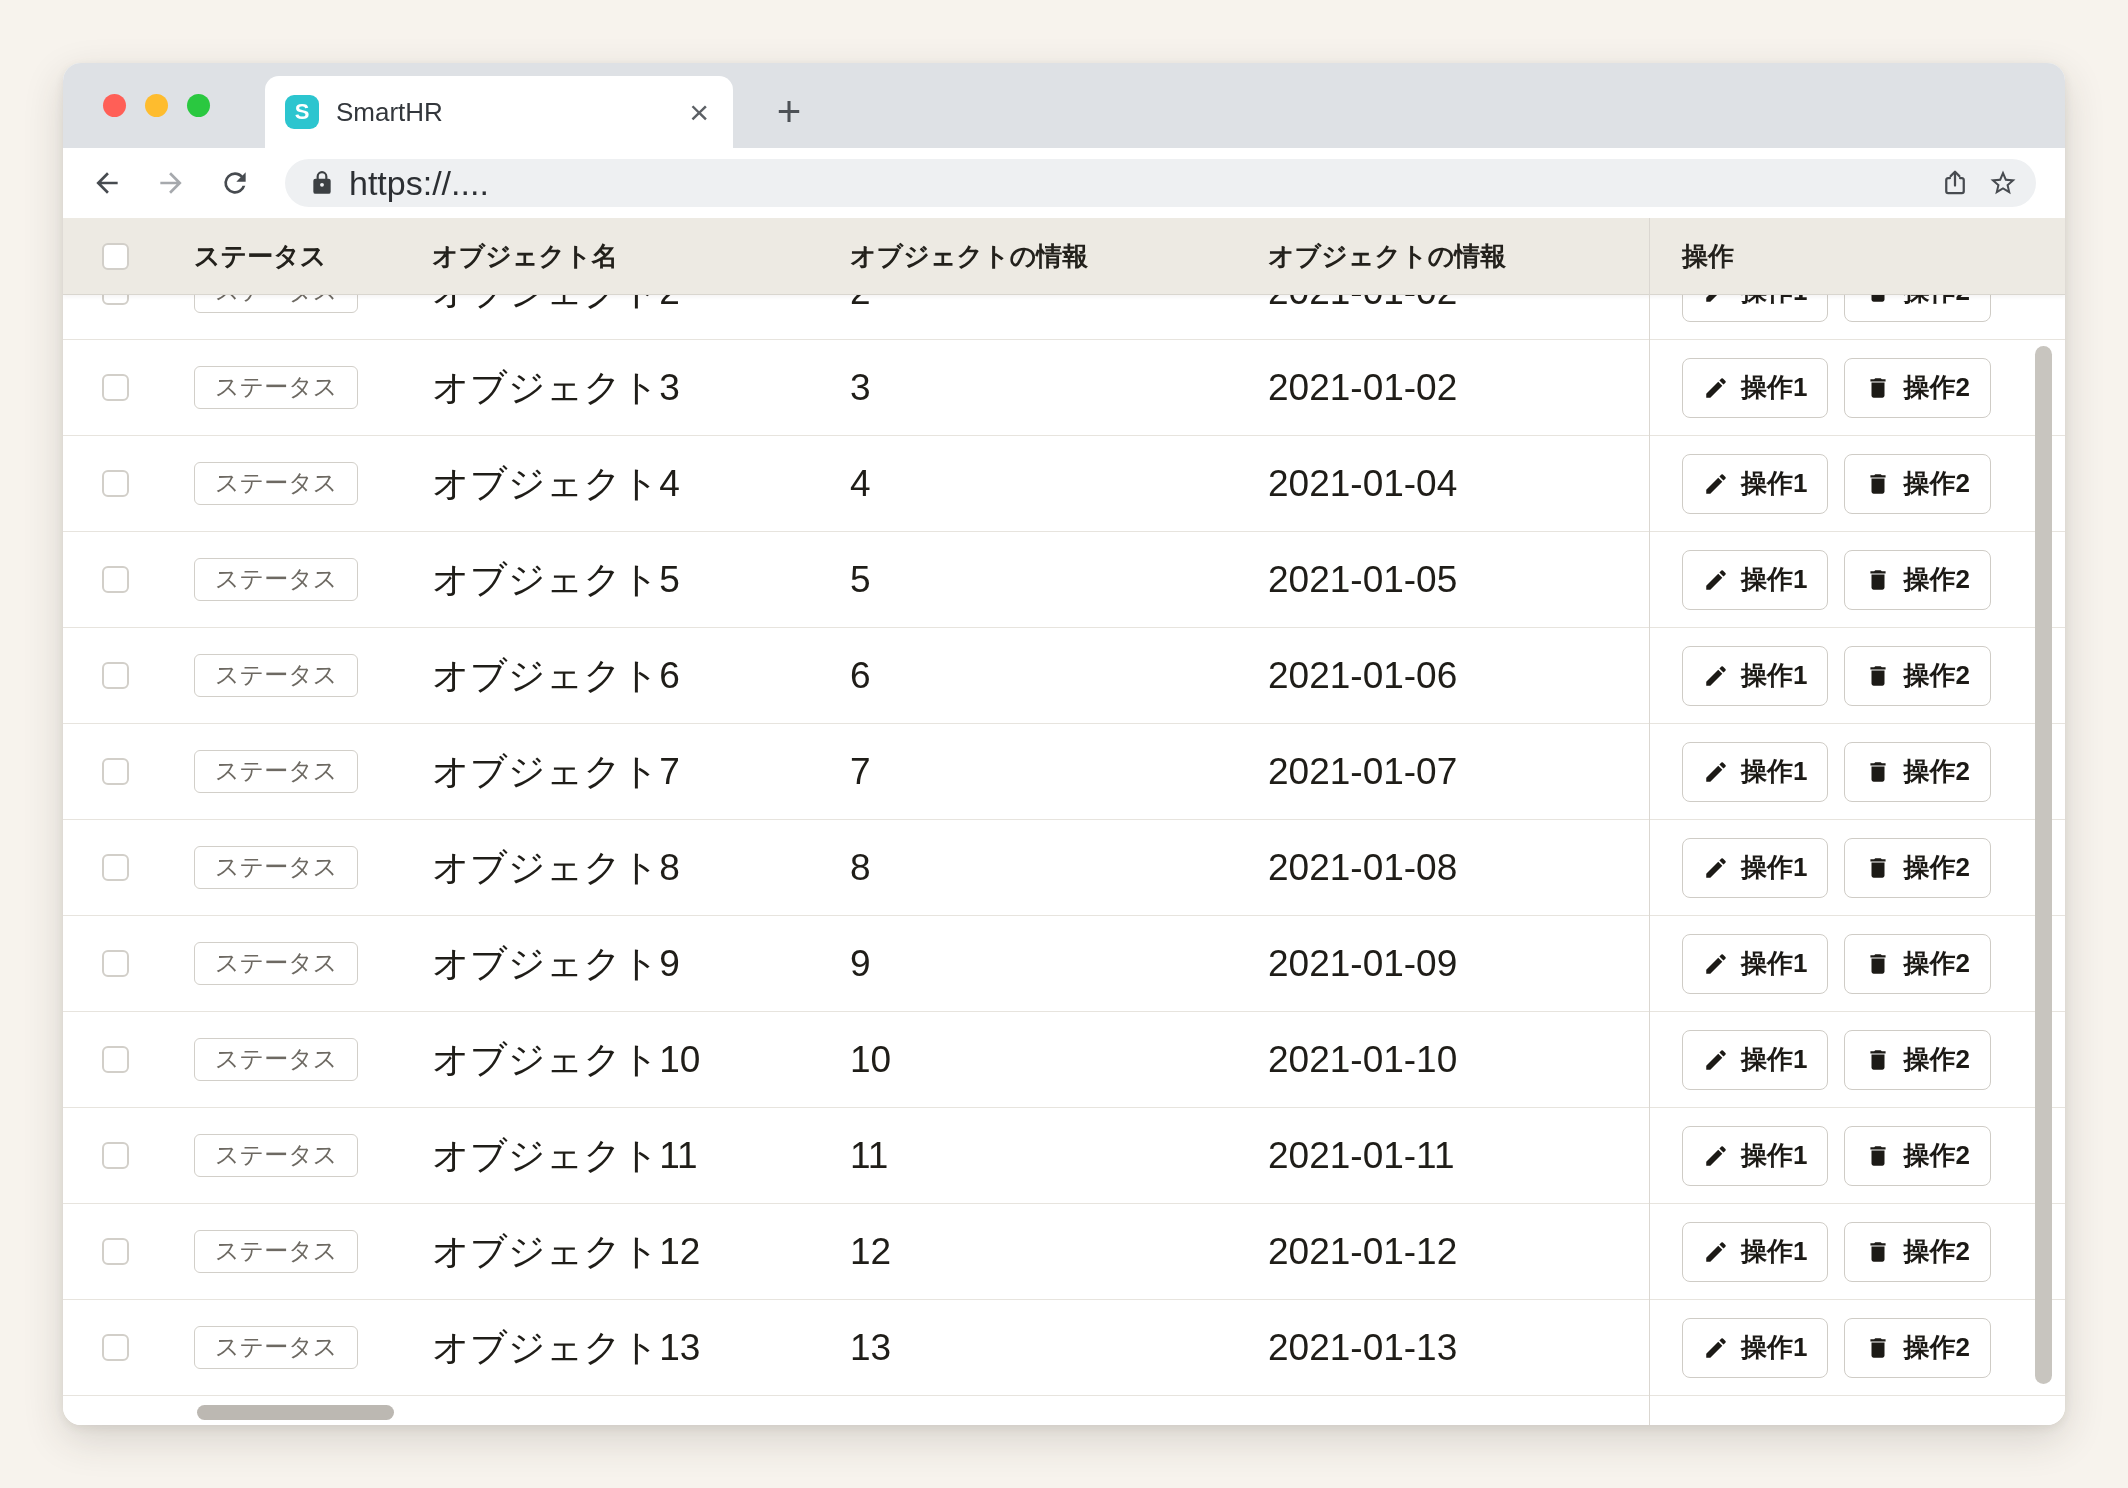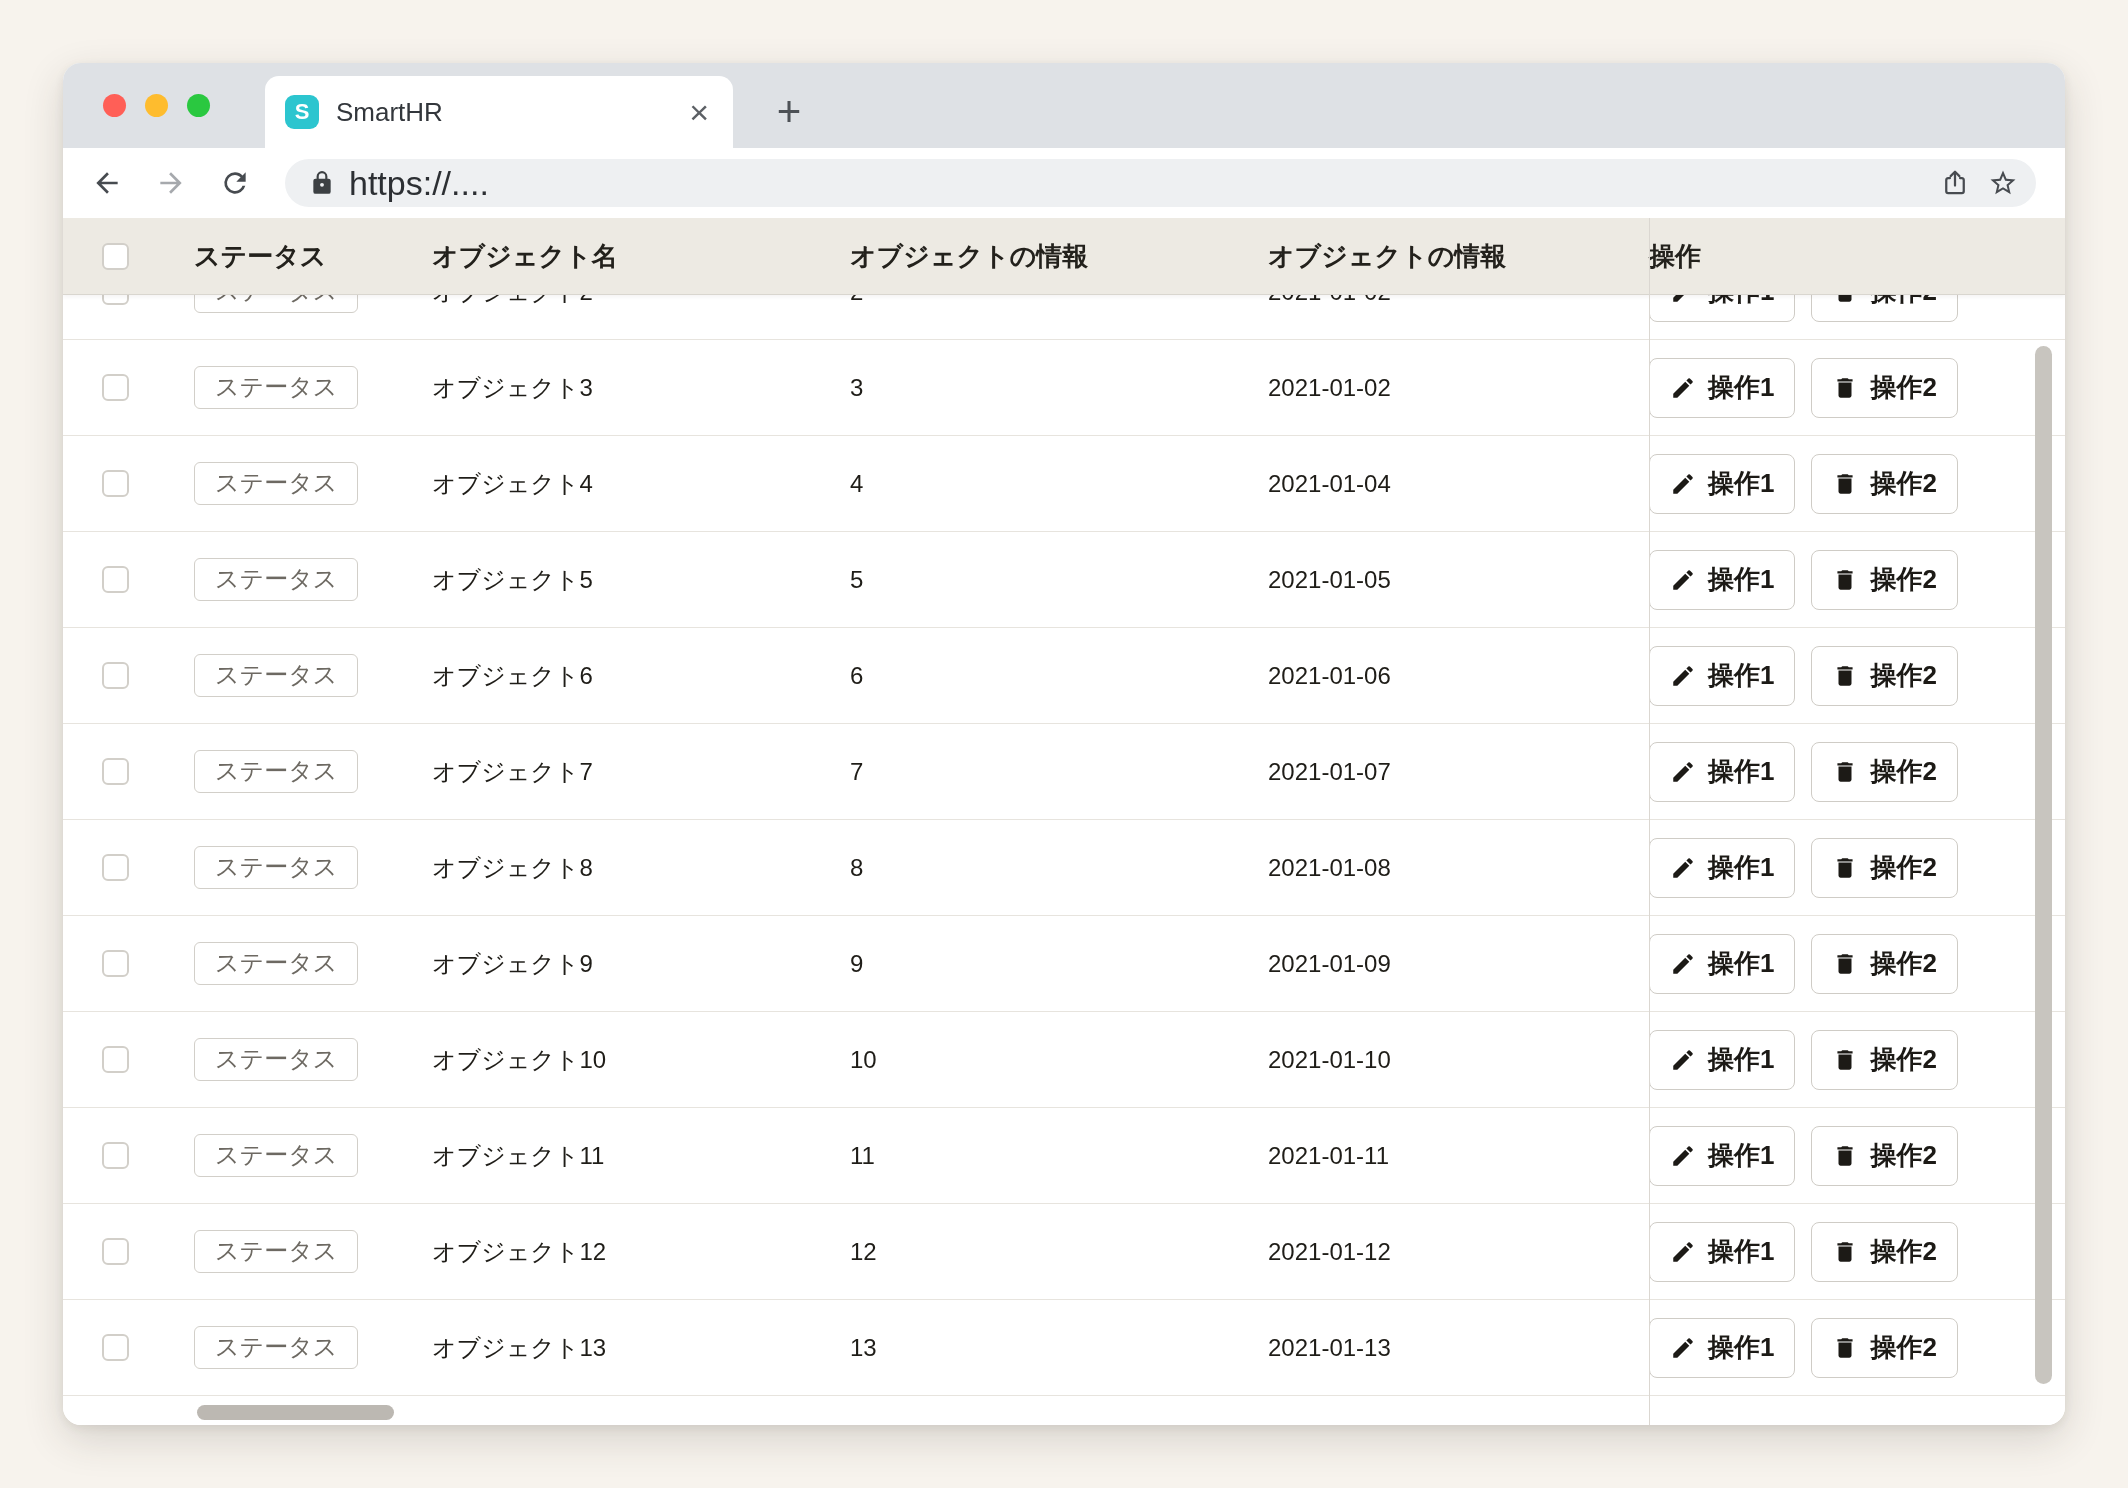--- a/index.html
+++ b/index.html
@@ -51,27 +51,27 @@
   
   .content { position: absolute; left: 0; right: 0; top: 155px; bottom: 0; background: #fff; overflow: hidden; }
   .rows { position: absolute; left: 0; right: 0; top: 26px; z-index: 1; }
   .row { display: flex; height: 96px; border-bottom: 1px solid #e7e4de; background: #fff; }
   .cell { display: flex; align-items: center; }
   .c0 { width: 131px; padding-left: 39px; }
   .c1 { width: 238px; }
   .c2 { width: 418px; }
   .c3 { width: 418px; }
   .c4 { width: 381px; }
-  .c5 { flex: 1; gap: 16px; }
+  .c5 { flex: 1; padding-left: 33px; gap: 16px; }
   .checkbox { width: 27px; height: 27px; border: 2px solid #d2cfc9; border-radius: 6px; background: #fff; flex: 0 0 auto; }
   .badge {
     border: 1px solid #d2cfc9; border-radius: 6px; padding: 6px 20px;
     font-size: 24px; color: #6d6962; background: #fff; line-height: 1.2; white-space: nowrap;
   }
-  .txt { font-size: 24px; color: #1f1d18; white-space: nowrap; }
+  .txt { font-size: 37px; color: #1f1d18; white-space: nowrap; }
   .thead {
     position: absolute; left: 0; right: 0; top: 0; height: 77px; background: #edeae3;
     display: flex; z-index: 5; border-bottom: 1px solid #d9d6cf;
     box-shadow: 0 2px 4px rgba(60,55,45,.06);
   }
   .th { font-size: 26px; font-weight: 700; color: #23211c; white-space: nowrap; }
   .btn {
     height: 60px; padding: 0 20px; display: inline-flex; align-items: center; gap: 12px;
     background: #fff; border: 1px solid #cfccc6; border-radius: 8px;
     font-size: 26px; font-weight: 700; color: #1c1a16;

